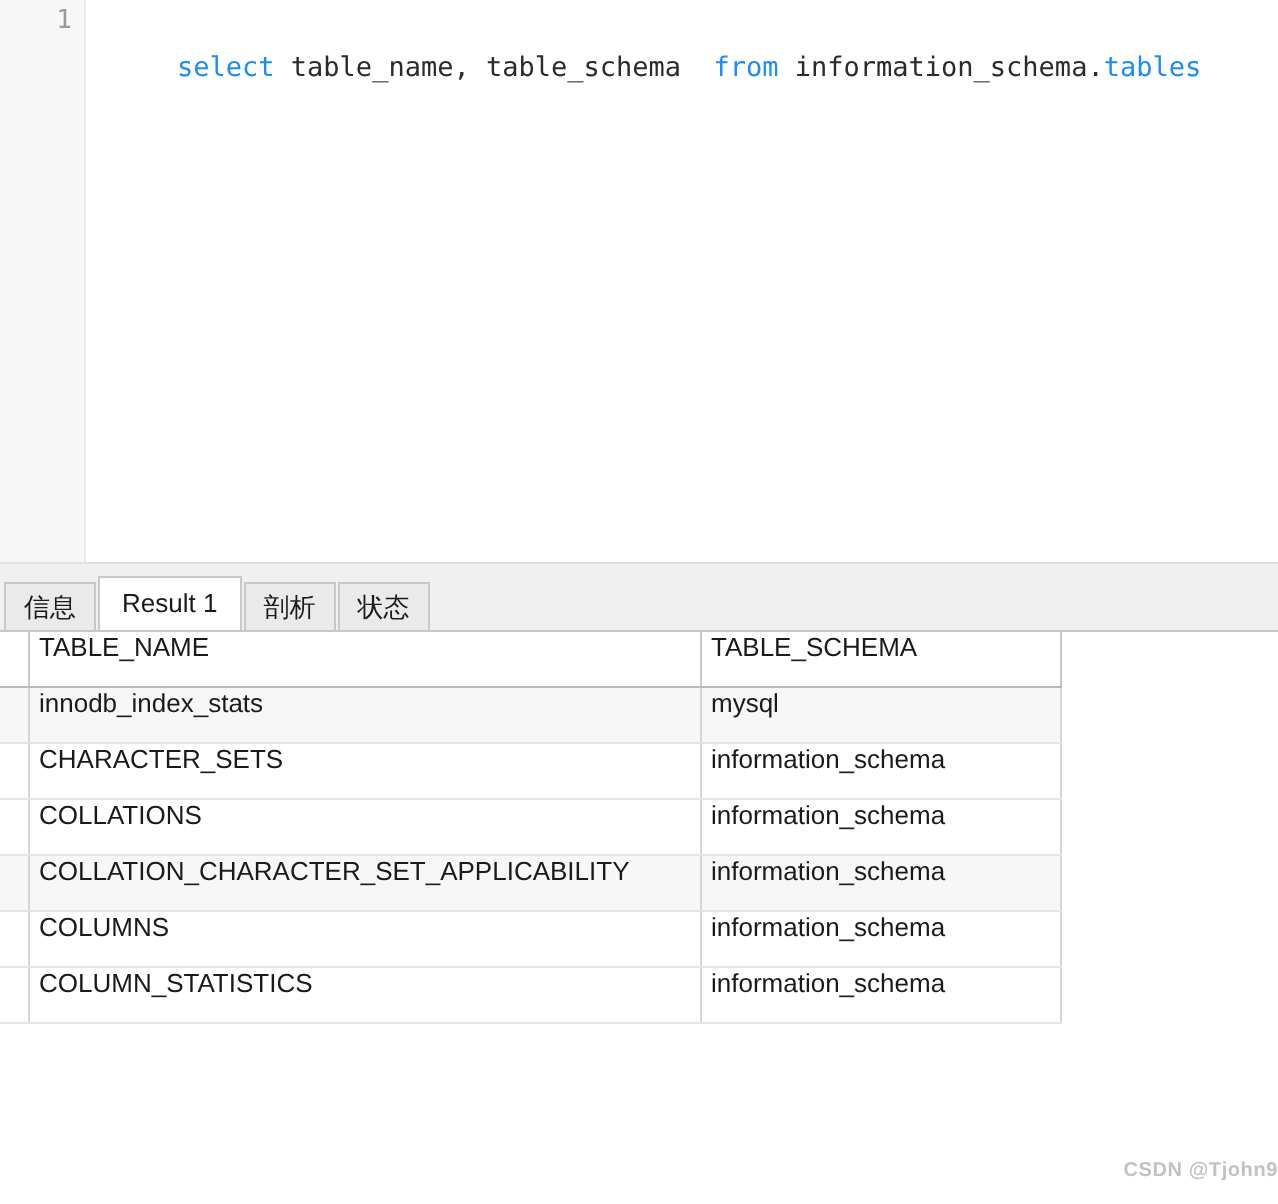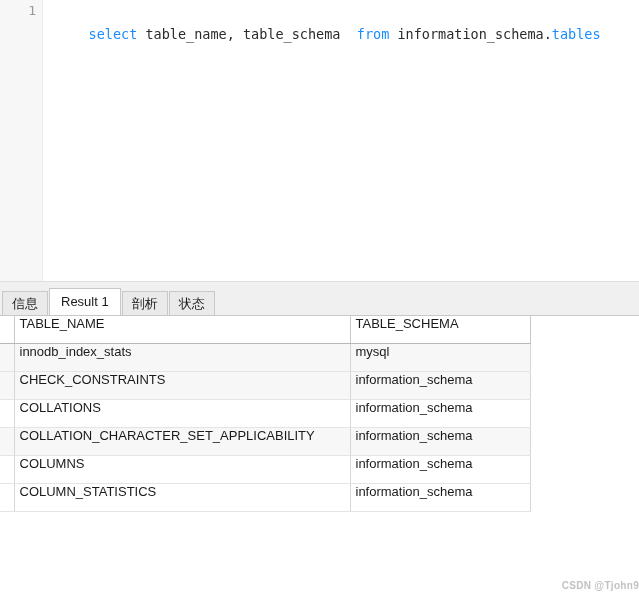--- a/index.html
+++ b/index.html
@@ -253,23 +253,23 @@
           <th class="col-head-sel">TABLE_NAME</th>
           <th class="col-head-plain">TABLE_SCHEMA</th>
         </tr>
       </thead>
       <tbody id="grid-body">
           <tr class="even">
             <td class="marker-cell"></td>
             <td class="cell-name">innodb_index_stats</td>
             <td class="cell-schema">mysql</td>
           </tr>
-          <tr class="even">
-            <td class="marker-cell"></td>
-            <td class="cell-name">CHECK_CONSTRAINTS</td>
+          <tr class="odd">
+            <td class="marker-cell"></td>
+            <td class="cell-name">CHARACTER_SETS</td>
             <td class="cell-schema">information_schema</td>
           </tr>
           <tr class="odd">
             <td class="marker-cell"></td>
             <td class="cell-name">COLLATIONS</td>
             <td class="cell-schema">information_schema</td>
           </tr>
           <tr class="even">
             <td class="marker-cell"></td>
             <td class="cell-name">COLLATION_CHARACTER_SET_APPLICABILITY</td>

